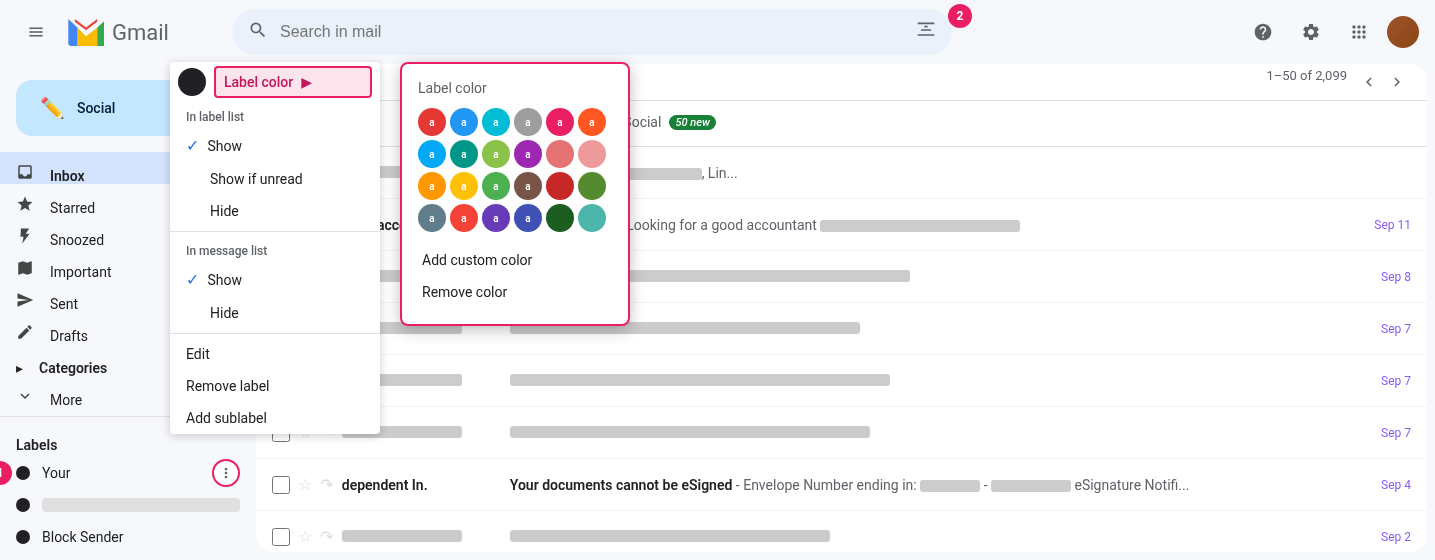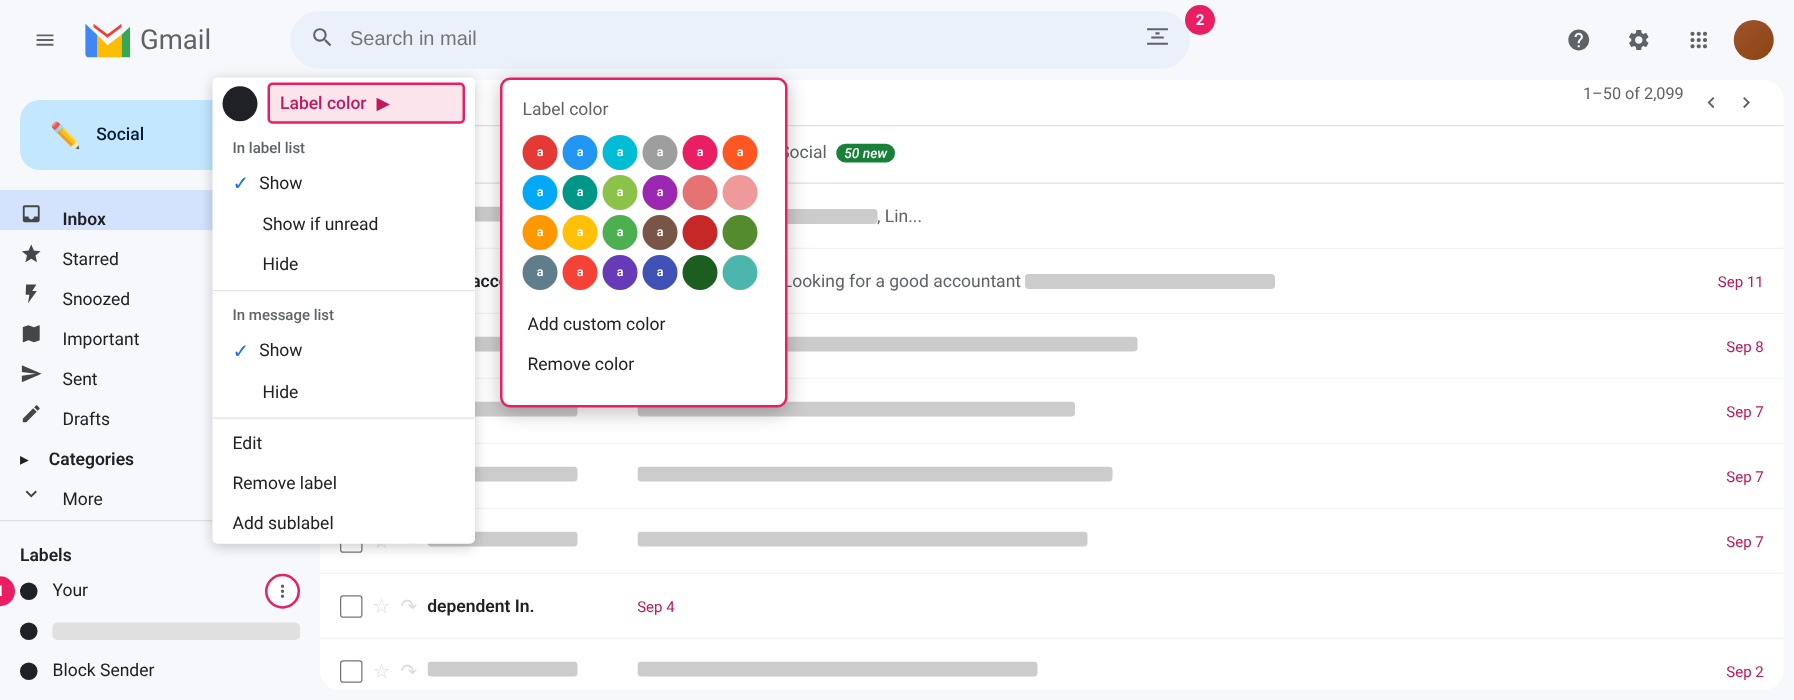--- a/index.html
+++ b/index.html
@@ -53,21 +53,21 @@
 
     .email-list { flex: 1; overflow-y: auto; }
     .email-row { display: flex; align-items: center; padding: 0 16px; height: 52px; border-bottom: 1px solid #f1f3f4; cursor: pointer; gap: 8px; }
     .email-checkbox { width: 18px; height: 18px; flex-shrink: 0; }
     .email-star { font-size: 16px; color: #dadce0; flex-shrink: 0; }
     .email-forward { font-size: 16px; color: #dadce0; flex-shrink: 0; }
     .email-sender { width: 160px; font-size: 14px; font-weight: 600; color: #202124; flex-shrink: 0; overflow: hidden; text-overflow: ellipsis; white-space: nowrap; }
     .email-content { flex: 1; overflow: hidden; white-space: nowrap; text-overflow: ellipsis; }
     .email-subject { font-weight: 600; color: #202124; }
     .email-preview { color: #5f6368; font-weight: 400; }
-    .email-date { font-size: 12px; color: #be185d; flex-shrink: 0; white-space: nowrap; }
+    .email-date { font-size: 12px; color: #8b5cf6; flex-shrink: 0; white-space: nowrap; }
     .blurred { background: #e0e0e0; border-radius: 4px; color: transparent; display: inline-block; }
     .page-btn { width: 28px; height: 28px; display: flex; align-items: center; justify-content: center; border-radius: 50%; cursor: pointer; }
     .context-menu { position: fixed; background: white; border-radius: 4px; box-shadow: 0 2px 10px rgba(0,0,0,0.2); z-index: 200; min-width: 200px; }
     .context-menu-item { display: flex; align-items: center; padding: 8px 16px; cursor: pointer; font-size: 14px; color: #202124; gap: 8px; }
     .context-menu-item.highlighted { background: #fce4ec; border: 2px solid #e91e63; border-radius: 4px; color: #c2185b; font-weight: 500; }
     .checkmark { color: #1a73e8; font-size: 16px; }
     .section-label { font-size: 12px; color: #5f6368; padding: 8px 16px 4px; font-weight: 500; }
     .menu-divider { height: 1px; background: #e0e0e0; margin: 4px 0; }
 
     
@@ -347,20 +347,28 @@
           <span class="email-sender"><span class="blurred" style="display:inline-block;width:120px;height:12px;background:#ccc;border-radius:3px;"></span></span>
           <div class="email-content"><span class="blurred" style="display:inline-block;width:360px;height:12px;background:#ccc;border-radius:3px;"></span></div>
           <span class="email-date">Sep 7</span>
         </div>
 
         <div class="email-row">
           <input type="checkbox" class="email-checkbox" style="">
           <span class="email-star">☆</span>
           <span class="email-forward">↷</span>
           <span class="email-sender">dependent In.</span>
+          <div class="email-content">
+            <span class="email-subject">Your documents cannot be eSigned</span>
+            <span class="email-preview"> - Envelope Number ending in: </span>
+            <span class="blurred" style="display:inline-block;width:60px;height:12px;background:#ccc;border-radius:3px;vertical-align:middle;"></span>
+            <span class="email-preview"> - </span>
+            <span class="blurred" style="display:inline-block;width:80px;height:12px;background:#ccc;border-radius:3px;vertical-align:middle;"></span>
+            <span class="email-preview"> eSignature Notifi...</span>
+          </div>
           <span class="email-date">Sep 4</span>
         </div>
 
         <div class="email-row">
           <input type="checkbox" class="email-checkbox" style="">
           <span class="email-star">☆</span>
           <span class="email-forward">↷</span>
           <span class="email-sender"><span class="blurred" style="display:inline-block;width:120px;height:12px;background:#ccc;border-radius:3px;"></span></span>
           <div class="email-content"><span class="blurred" style="display:inline-block;width:320px;height:12px;background:#ccc;border-radius:3px;"></span></div>
           <span class="email-date">Sep 2</span>

